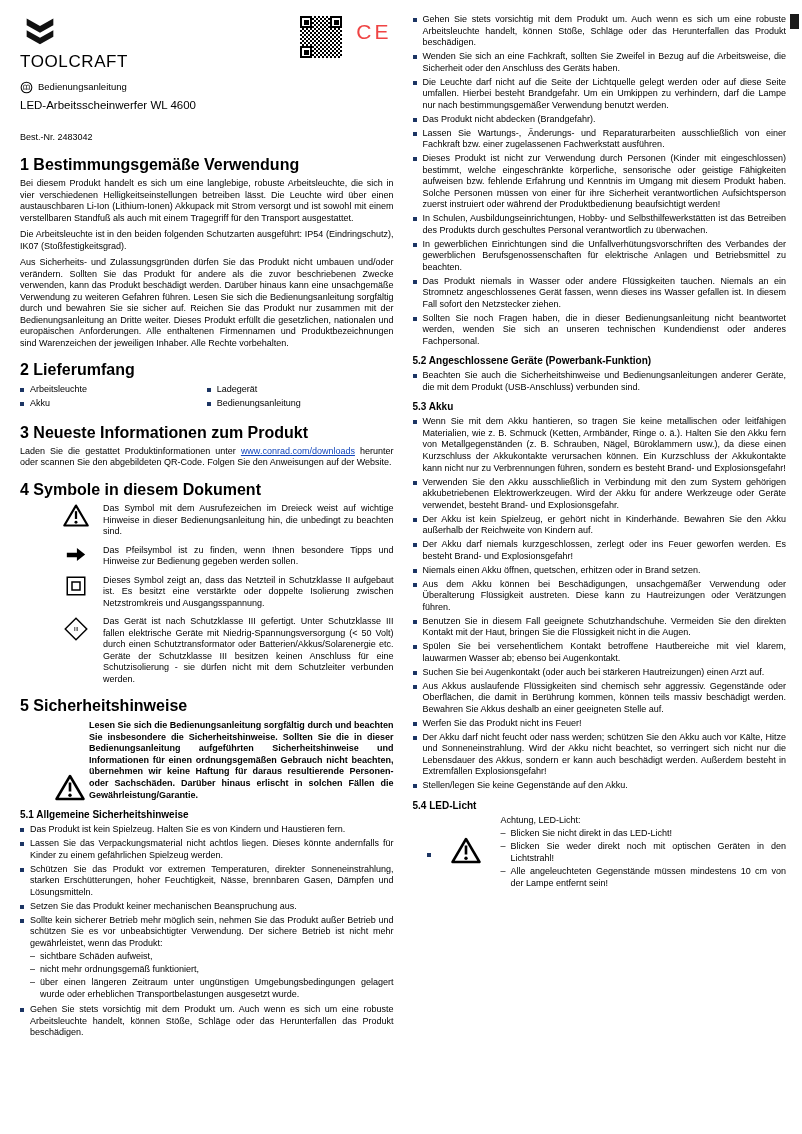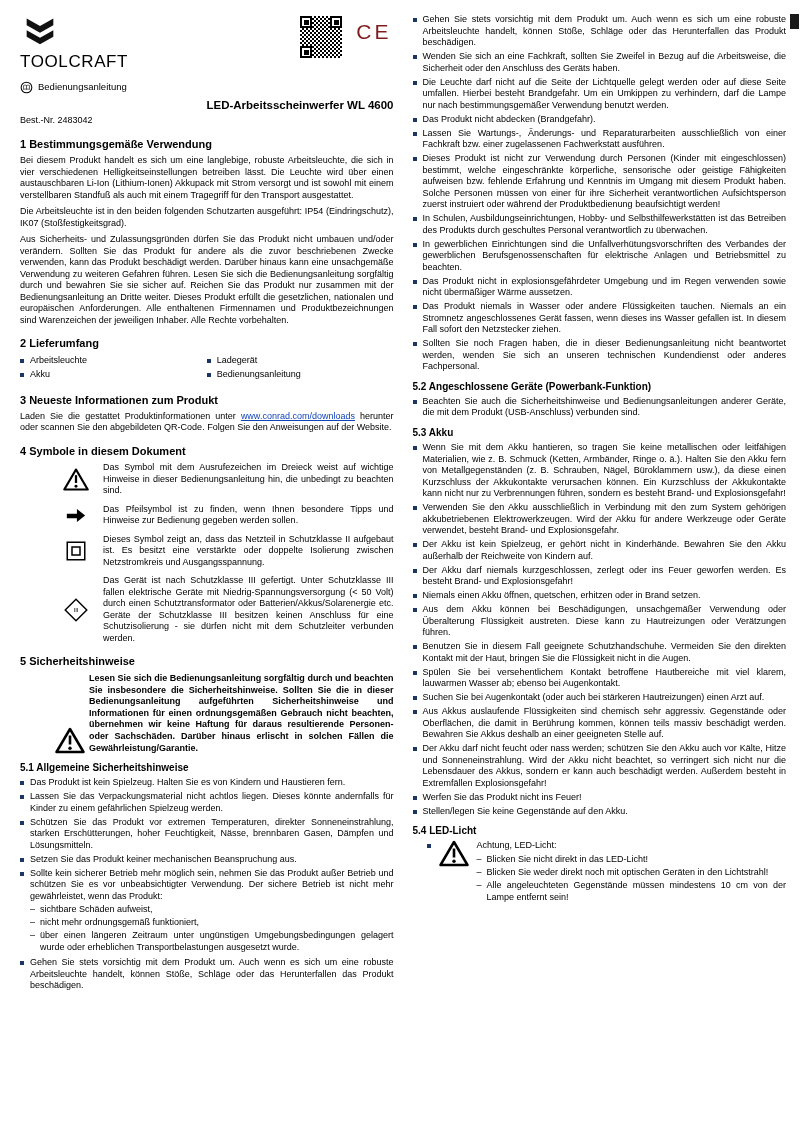--- a/index.html
+++ b/index.html
@@ -6,46 +6,46 @@
   html,body{background:#fff}
   body{width:802px;height:1134px;font-family:"Liberation Sans",sans-serif;color:#000}
   .page{position:relative;width:802px;height:1134px;padding:14px 16px 10px 20px;overflow:hidden;background:#fff}
   .print-mark{position:absolute;top:14px;right:3px;width:9px;height:15px;background:#1a1a1a}
   .cols{display:flex;gap:19px}
   .col{width:374px;font-size:9px;line-height:1.28;text-align:justify}
   .header{display:flex;justify-content:space-between;align-items:flex-start;margin-bottom:4px}
   .logo{display:flex;flex-direction:column;align-items:flex-start}
   .brand{font-size:17px;font-weight:normal;letter-spacing:.6px;margin-top:3px}
   .codes{display:flex;align-items:flex-start;gap:14px;margin-right:2px;margin-top:2px}
-  .ce{font-size:21px;letter-spacing:3px;color:#7f1d1d;margin-top:3px}
+  .ce{font-size:21px;letter-spacing:3px;color:#ef4444;margin-top:3px}
   .qr{position:relative;width:42px;height:42px;background:conic-gradient(#000 0 90deg,#fff 90deg 180deg,#000 180deg 270deg,#fff 270deg);background-size:4px 4px}
   .fp{position:absolute;width:12px;height:12px;border:2.5px solid #000;background:#fff}
   .fp::after{content:"";position:absolute;inset:1.5px;background:#000}
   .tl{top:0;left:0}.tr{top:0;right:0}.bl{bottom:0;left:0}
   .doc-type{display:flex;align-items:center;gap:5px;font-size:9.5px;margin:8px 0 4px;text-align:left}
-  .title{font-size:11.5px;font-weight:bold;margin-bottom:3px;text-align:right}
+  .title{font-size:11.5px;font-weight:normal;margin-bottom:20px;text-align:left}
   .orderno{font-size:9px;margin-bottom:2px;text-align:left}
-  h1{font-size:11px;font-weight:bold;margin:11px 0 4px;text-align:left;line-height:1.2}
+  h1{font-size:16px;font-weight:bold;margin:11px 0 4px;text-align:left;line-height:1.2}
   h2{font-size:10px;font-weight:bold;margin:8px 0 3px;text-align:left;line-height:1.2}
   p{margin-bottom:5px}
   ul{list-style:none}
   .bi{display:flex;gap:6px;margin-bottom:2.5px}
   .sqmk{flex:0 0 4px;width:4px;height:4px;background:#1c3563;margin-top:4px}
   .bc{flex:1;text-align:justify}
   .sub{margin-top:2px}
   .di{display:flex;gap:5px;margin-bottom:1.5px}
   .dmk{flex:0 0 auto}
   .twocol{display:flex;margin-bottom:2px}
   .twocol ul{width:50%}
-  .symrow{display:flex;gap:11px;padding-left:40px;margin-bottom:7px;align-items:center}
+  .symrow{display:flex;gap:11px;padding-left:40px;margin-bottom:7px;align-items:flex-start}
   .symicon{flex:0 0 32px;display:flex;justify-content:center;margin-top:1px}
   .symtext{flex:1;text-align:justify}
   .warnrow{display:flex;gap:3px;padding-left:34px;margin:5px 0 7px;align-items:flex-end}
   .warnrow .wtext{flex:1;font-weight:bold;text-align:justify}
-  .ledwarn{display:flex;gap:8px;padding-left:14px;margin-top:3px;align-items:flex-start}
+  .ledwarn{display:flex;gap:20px;padding-left:14px;margin-top:3px;align-items:center}
   .ledwarn .ledcontent{flex:1;text-align:left}
   .ledtitle{margin-bottom:2px}
   a.link{color:#1044bb;text-decoration:underline}
 </style>
 </head>
 <body>
 
 <div class="page">
   <div class="print-mark"></div>
 
@@ -241,24 +241,20 @@
           <li class="bi">
             <span class="sqmk"></span>
             <div class="bc">In Schulen, Ausbildungseinrichtungen, Hobby- und Selbsthilfewerkstätten ist das Betreiben des Produkts durch geschultes Personal verantwortlich zu überwachen.</div>
           </li>
           <li class="bi">
             <span class="sqmk"></span>
             <div class="bc">In gewerblichen Einrichtungen sind die Unfallverhütungsvorschriften des Verbandes der gewerblichen Berufsgenossenschaften für elektrische Anlagen und Betriebsmittel zu beachten.</div>
           </li>
           <li class="bi">
             <span class="sqmk"></span>
-            <div class="bc">Das Produkt nicht in explosionsgefährdeter Umgebung und im Regen verwenden sowie nicht übermäßiger Wärme aussetzen.</div>
-          </li>
-          <li class="bi">
-            <span class="sqmk"></span>
             <div class="bc">Das Produkt niemals in Wasser oder andere Flüssigkeiten tauchen. Niemals an ein Stromnetz angeschlossenes Gerät fassen, wenn dieses ins Wasser gefallen ist. In diesem Fall sofort den Netzstecker ziehen.</div>
           </li>
           <li class="bi">
             <span class="sqmk"></span>
             <div class="bc">Sollten Sie noch Fragen haben, die in dieser Bedienungsanleitung nicht beantwortet werden, wenden Sie sich an unseren technischen Kundendienst oder anderes Fachpersonal.</div>
           </li>
         </ul>
 
       <h2>5.2 Angeschlossene Geräte (Powerbank-Funktion)</h2>
       <ul>
@@ -305,25 +301,25 @@
           <li class="bi">
             <span class="sqmk"></span>
             <div class="bc">Suchen Sie bei Augenkontakt (oder auch bei stärkeren Hautreizungen) einen Arzt auf.</div>
           </li>
           <li class="bi">
             <span class="sqmk"></span>
             <div class="bc">Aus Akkus auslaufende Flüssigkeiten sind chemisch sehr aggressiv. Gegenstände oder Oberflächen, die damit in Berührung kommen, können teils massiv beschädigt werden. Bewahren Sie Akkus deshalb an einer geeigneten Stelle auf.</div>
           </li>
           <li class="bi">
             <span class="sqmk"></span>
+            <div class="bc">Werfen Sie das Produkt nicht ins Feuer!</div>
+          </li>
+          <li class="bi">
+            <span class="sqmk"></span>
             <div class="bc">Der Akku darf nicht feucht oder nass werden; schützen Sie den Akku auch vor Kälte, Hitze und Sonneneinstrahlung. Wird der Akku nicht beachtet, so verringert sich nicht nur die Lebensdauer des Akkus, sondern er kann auch beschädigt werden. Außerdem besteht in Extremfällen Explosionsgefahr!</div>
-          </li>
-          <li class="bi">
-            <span class="sqmk"></span>
-            <div class="bc">Werfen Sie das Produkt nicht ins Feuer!</div>
           </li>
           <li class="bi">
             <span class="sqmk"></span>
             <div class="bc">Stellen/legen Sie keine Gegenstände auf den Akku.</div>
           </li>
         </ul>
 
       <h2>5.4 LED-Licht</h2>
       <div class="ledwarn">
         <span class="sqmk"></span>

